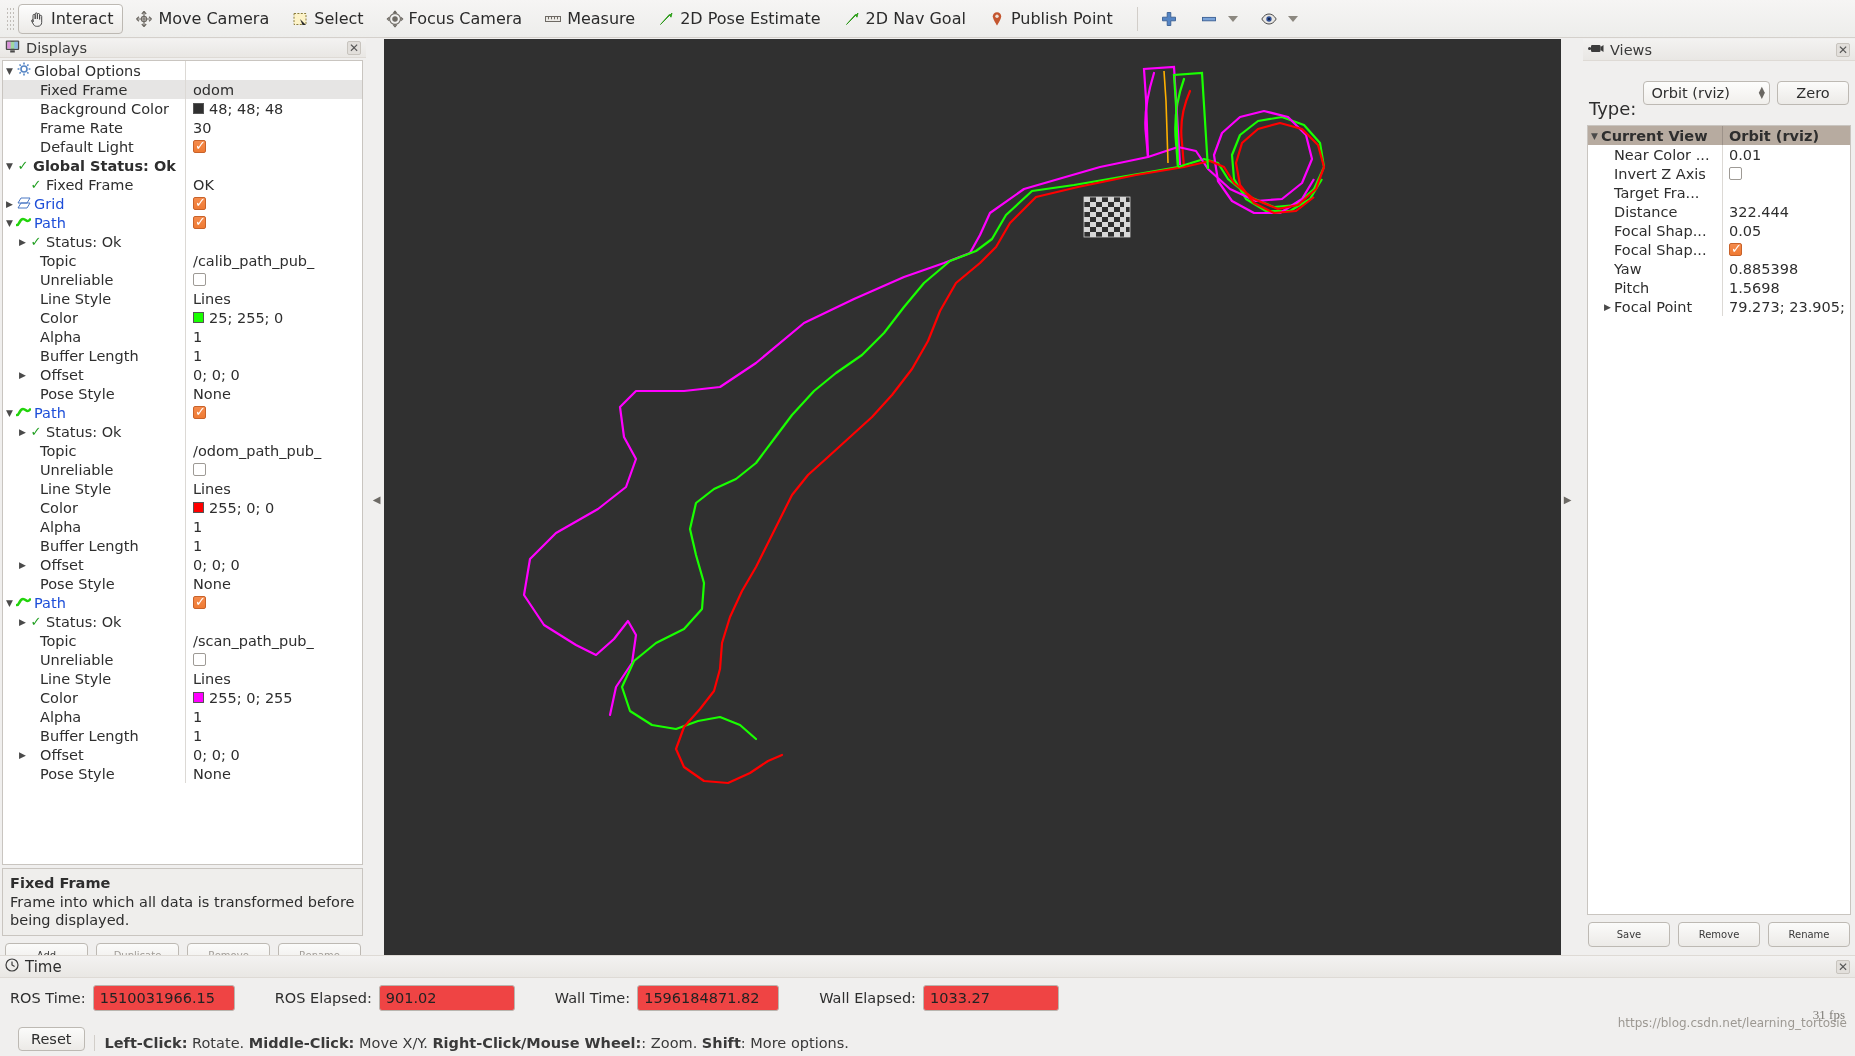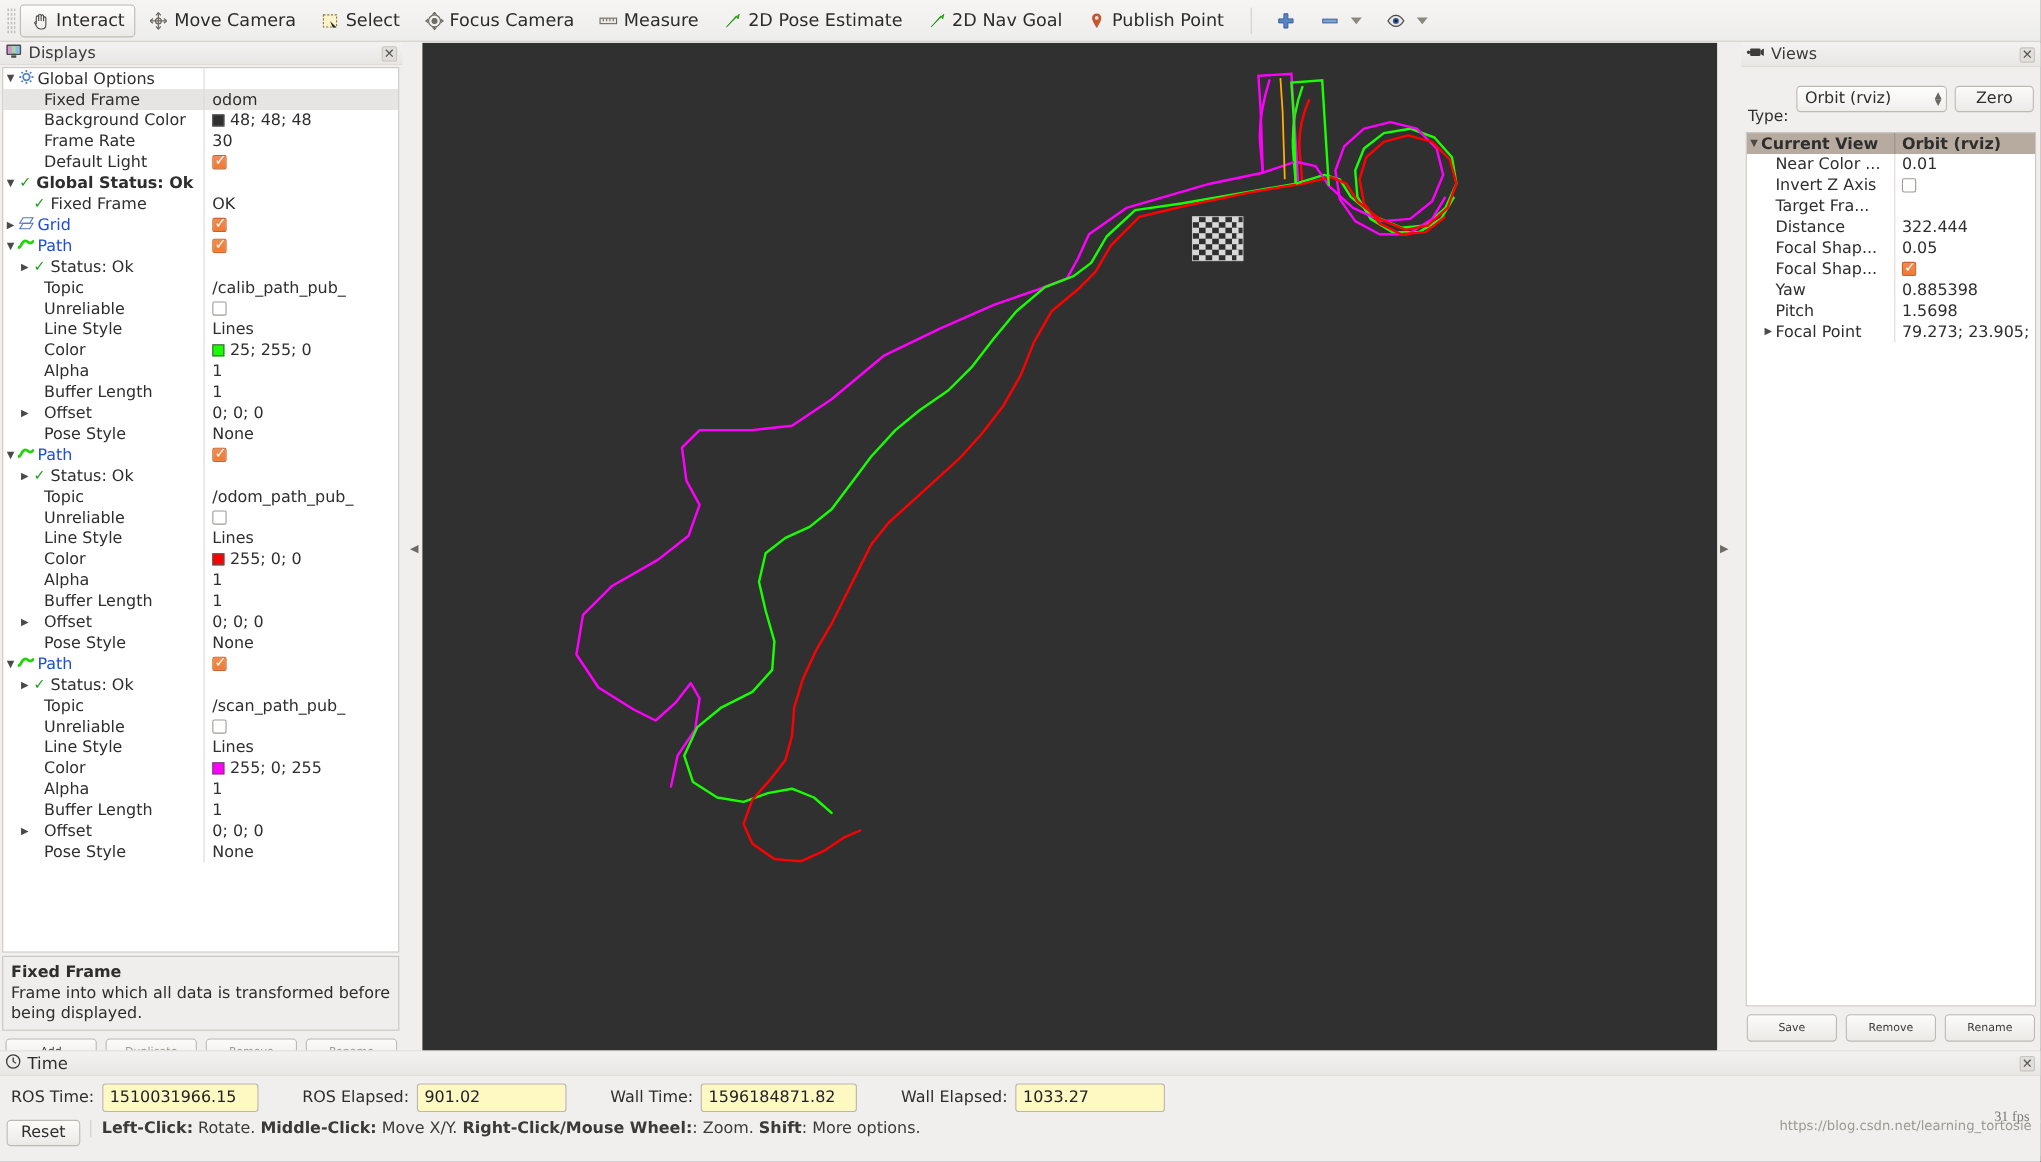--- a/index.html
+++ b/index.html
@@ -102,21 +102,21 @@
            color:#6d6a65; font-size:10px; background:#f0efee; }
   #grip-l { left:372px; }
   #grip-r { left:1563px; }
 
   
   #views {
     position:absolute; left:1583px; top:39px; width:272px; height:914px;
     background:#f0efee; display:flex; flex-direction:column;
   }
   .vtype { display:flex; align-items:center; gap:7px; padding:5px 6px 4px 6px; }
-  .vtype label { font-size:14px;margin-top:32px; }
+  .vtype label { font-size:18px;margin-top:32px; }
   .combo {
     flex:1; height:24px; border:1px solid #bdb9b3; border-radius:4px;
     background:linear-gradient(to bottom,#fdfdfc,#f1efec);
     display:flex; align-items:center; padding:0 4px 0 7px; font-size:14.5px;
   }
   .spin { margin-left:auto; display:flex; flex-direction:column; line-height:6px;
           font-size:8px; color:#6a6762; }
   .zerobtn { width:72px; height:24px; border:1px solid #bdb9b3; border-radius:4px;
     background:linear-gradient(to bottom,#fbfbfa,#eceae7);
     display:flex;align-items:center;justify-content:center;font-size:14.5px;}
@@ -135,28 +135,28 @@
   
   #timepanel {
     position:absolute; left:0; top:955px; width:1855px; height:66px;
     background:#f0efee; border-top:1px solid #dedad5;
   }
   #timehdr { height:22px; display:flex; align-items:center; gap:6px; padding:0 5px;
     background:linear-gradient(to bottom,#f3f2f1,#e9e7e4); border-bottom:1px solid #dedad5;}
   #timehdr .x { margin-left:auto; width:14px;height:14px;font-size:12px;line-height:12px;
     text-align:center;color:#555;background:#e2dfdb;border:1px solid #c8c4be;border-radius:2px;}
   #timefields { display:flex; align-items:center; padding:7px 6px 0 10px; gap:7px; font-size:14.5px; }
-  .tfield { height:25px; border:1px solid #b9b5af; border-radius:3px; background:#fef9c3;
+  .tfield { height:25px; border:1px solid #b9b5af; border-radius:3px; background:#ef4444;
     display:flex; align-items:center; padding:12px 6px; font-size:14.5px; color:#222; }
   .gap { width:26px; }
 
   
   #statusbar {
     position:absolute; left:0; top:1018px; width:1855px; height:33px;
-    background:#f0efee; display:flex; align-items:flex-start; padding-left:6px; gap:9px;
+    background:#f0efee; display:flex; align-items:flex-end; padding-left:18px; gap:9px;
   }
   #resetbtn { height:24px; padding:0 12px; border:1px solid #bdb9b3; border-radius:4px;
     background:linear-gradient(to bottom,#fbfbfa,#eceae7); display:flex;align-items:center;
     font-size:14.5px;}
   #hint { font-size:14.5px; color:#3a3a3a; border-left:1px solid #d2cec9; padding-left:10px; }
   #hint b { font-weight:bold; }
   #watermark { position:absolute; right:8px; top:1016px; font-size:12px; color:#9c9892; }
   #fps { position:absolute; right:10px; top:1007px; font-size:13px; color:#7d7a75;font-family:Liberation Serif, serif; }
 </style>
 </head>

